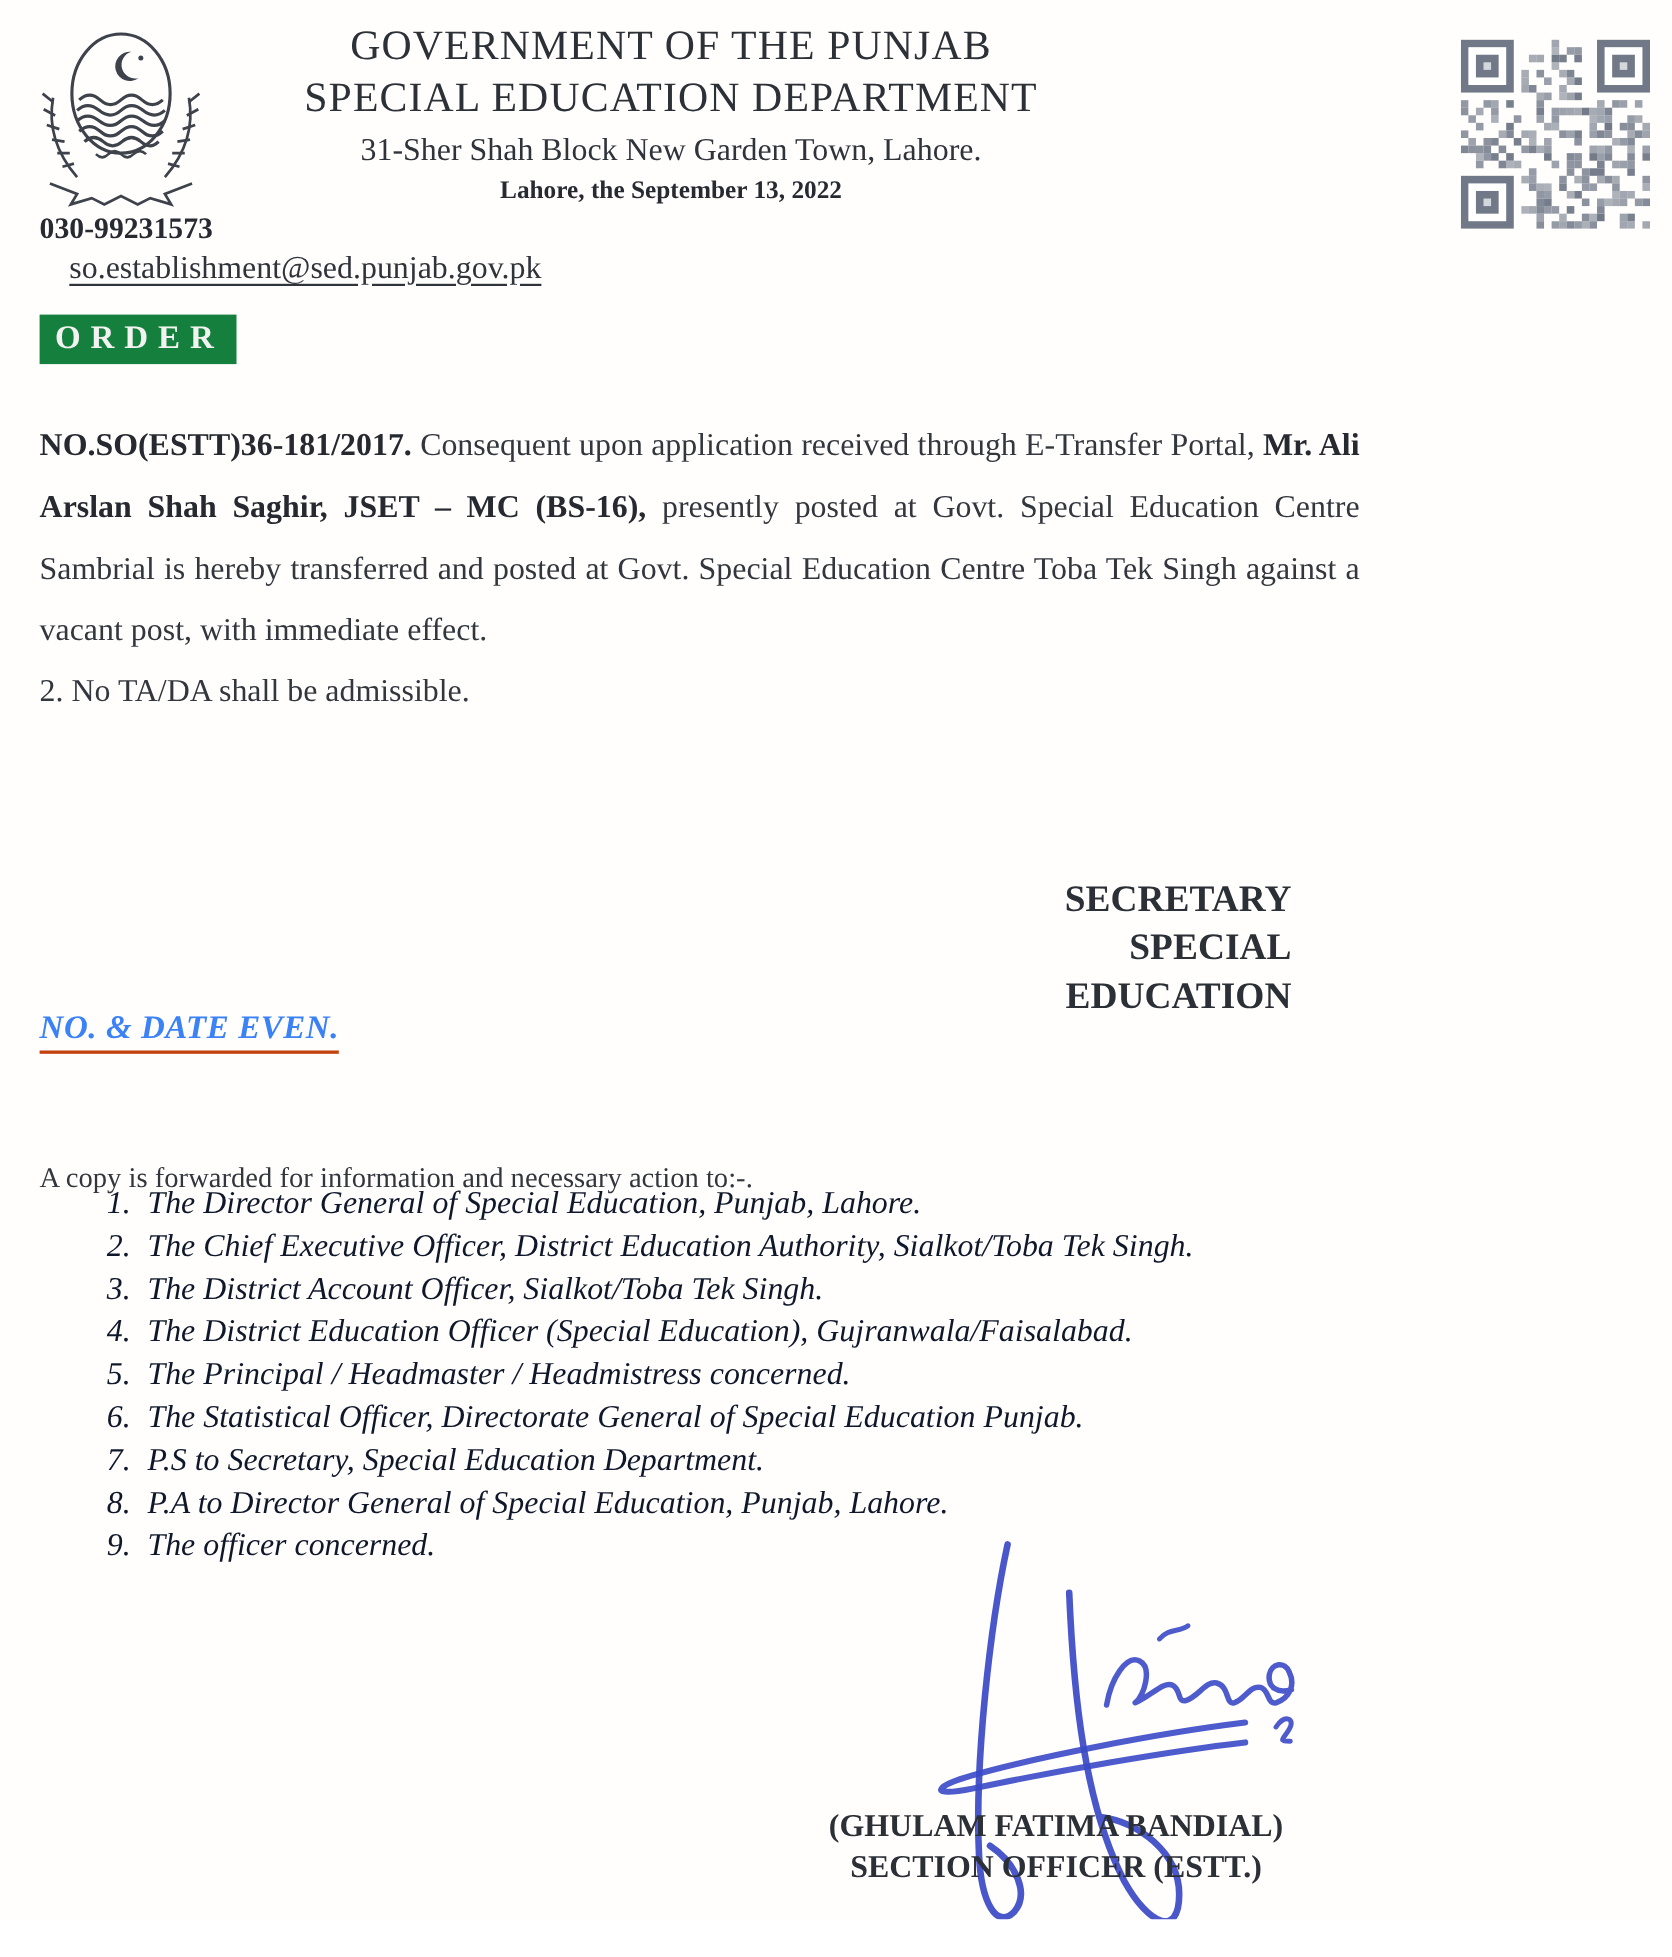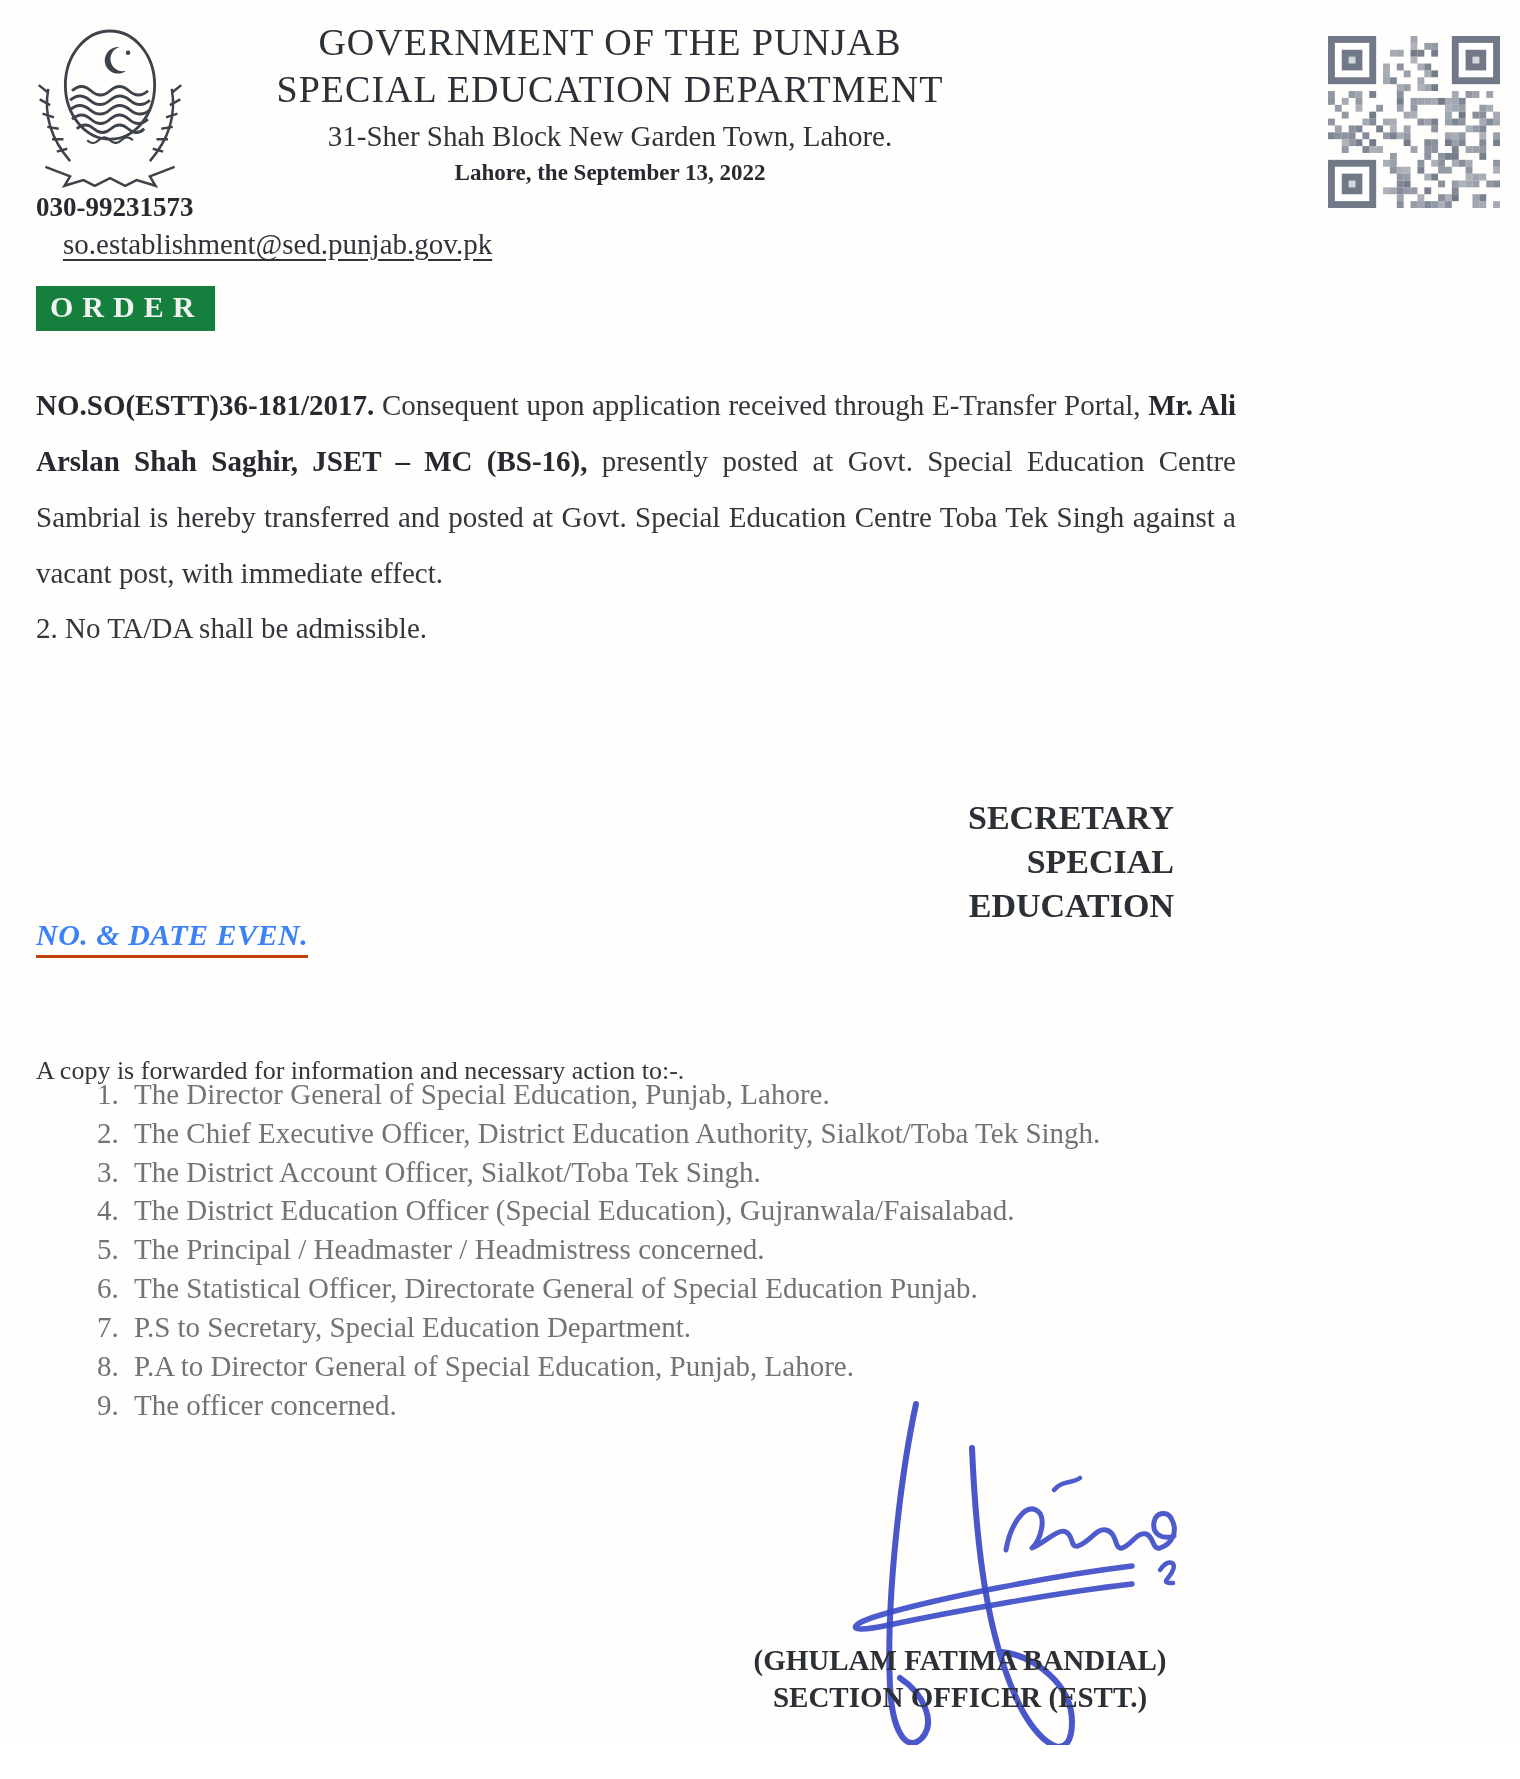--- a/index.html
+++ b/index.html
@@ -37,21 +37,21 @@
     position:absolute;left:850px;top:796px;width:324px;text-align:right;
     font-size:34px;font-weight:bold;line-height:1.3;color:#2b2f36;
   }
   
   .even-heading{
     position:absolute;left:36px;top:918px;font-size:30px;font-weight:bold;color:#3b82f6;
     border-bottom:3px solid #c2410c;padding-bottom:3px;letter-spacing:0.5px;font-style:italic;
   }
   .cc-intro{position:absolute;left:36px;top:1056px;font-size:26px;color:#32363d;}
   .cc-list{position:absolute;left:36px;top:1076px;width:1260px;}
-  .cc-list ol{margin:0;padding-left:90px;font-size:29px;line-height:1.27;color:#737373;}
+  .cc-list ol{margin:0;padding-left:90px;font-size:29px;line-height:1.27;color:#0f172a;font-style:italic;}
   .cc-list li{margin-bottom:2px;padding-left:8px;}
   
   .sig-svg{position:absolute;left:800px;top:1392px;width:450px;height:384px;}
   .sig-block{
     position:absolute;left:742px;top:1642px;width:436px;text-align:center;
     font-size:29px;font-weight:bold;line-height:1.28;color:#2b2f36;
   }
 </style>
 </head>
 <body>

